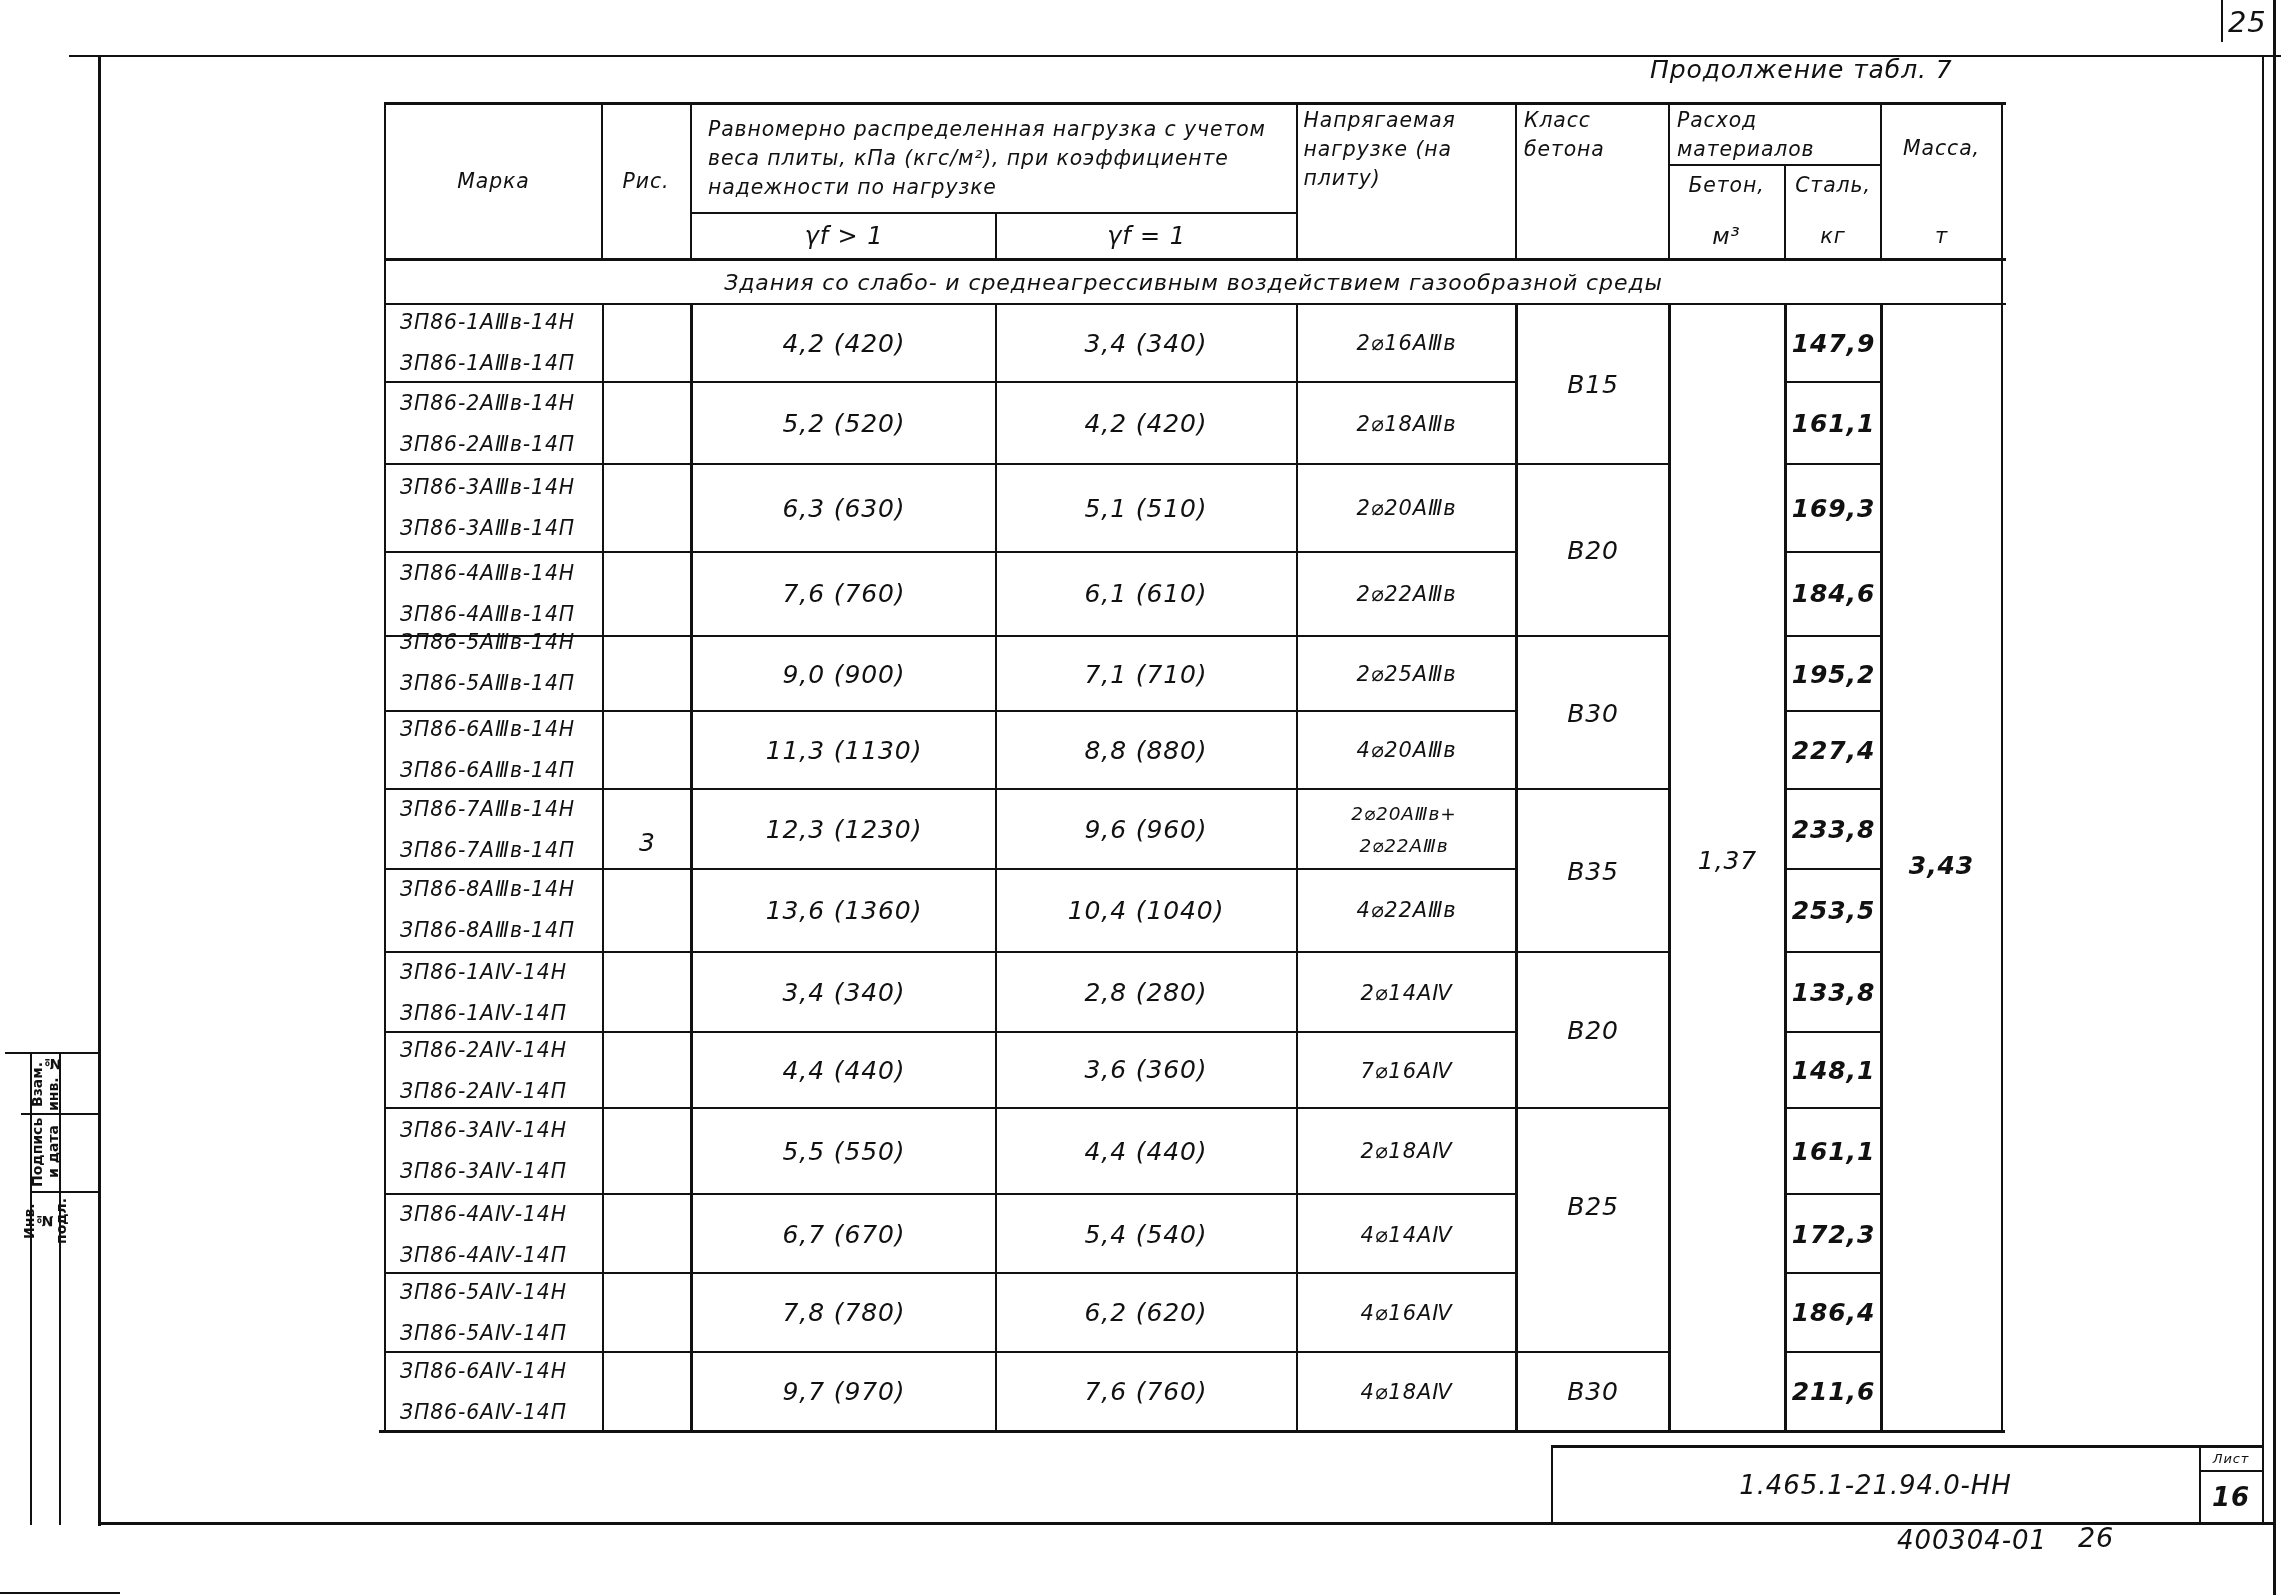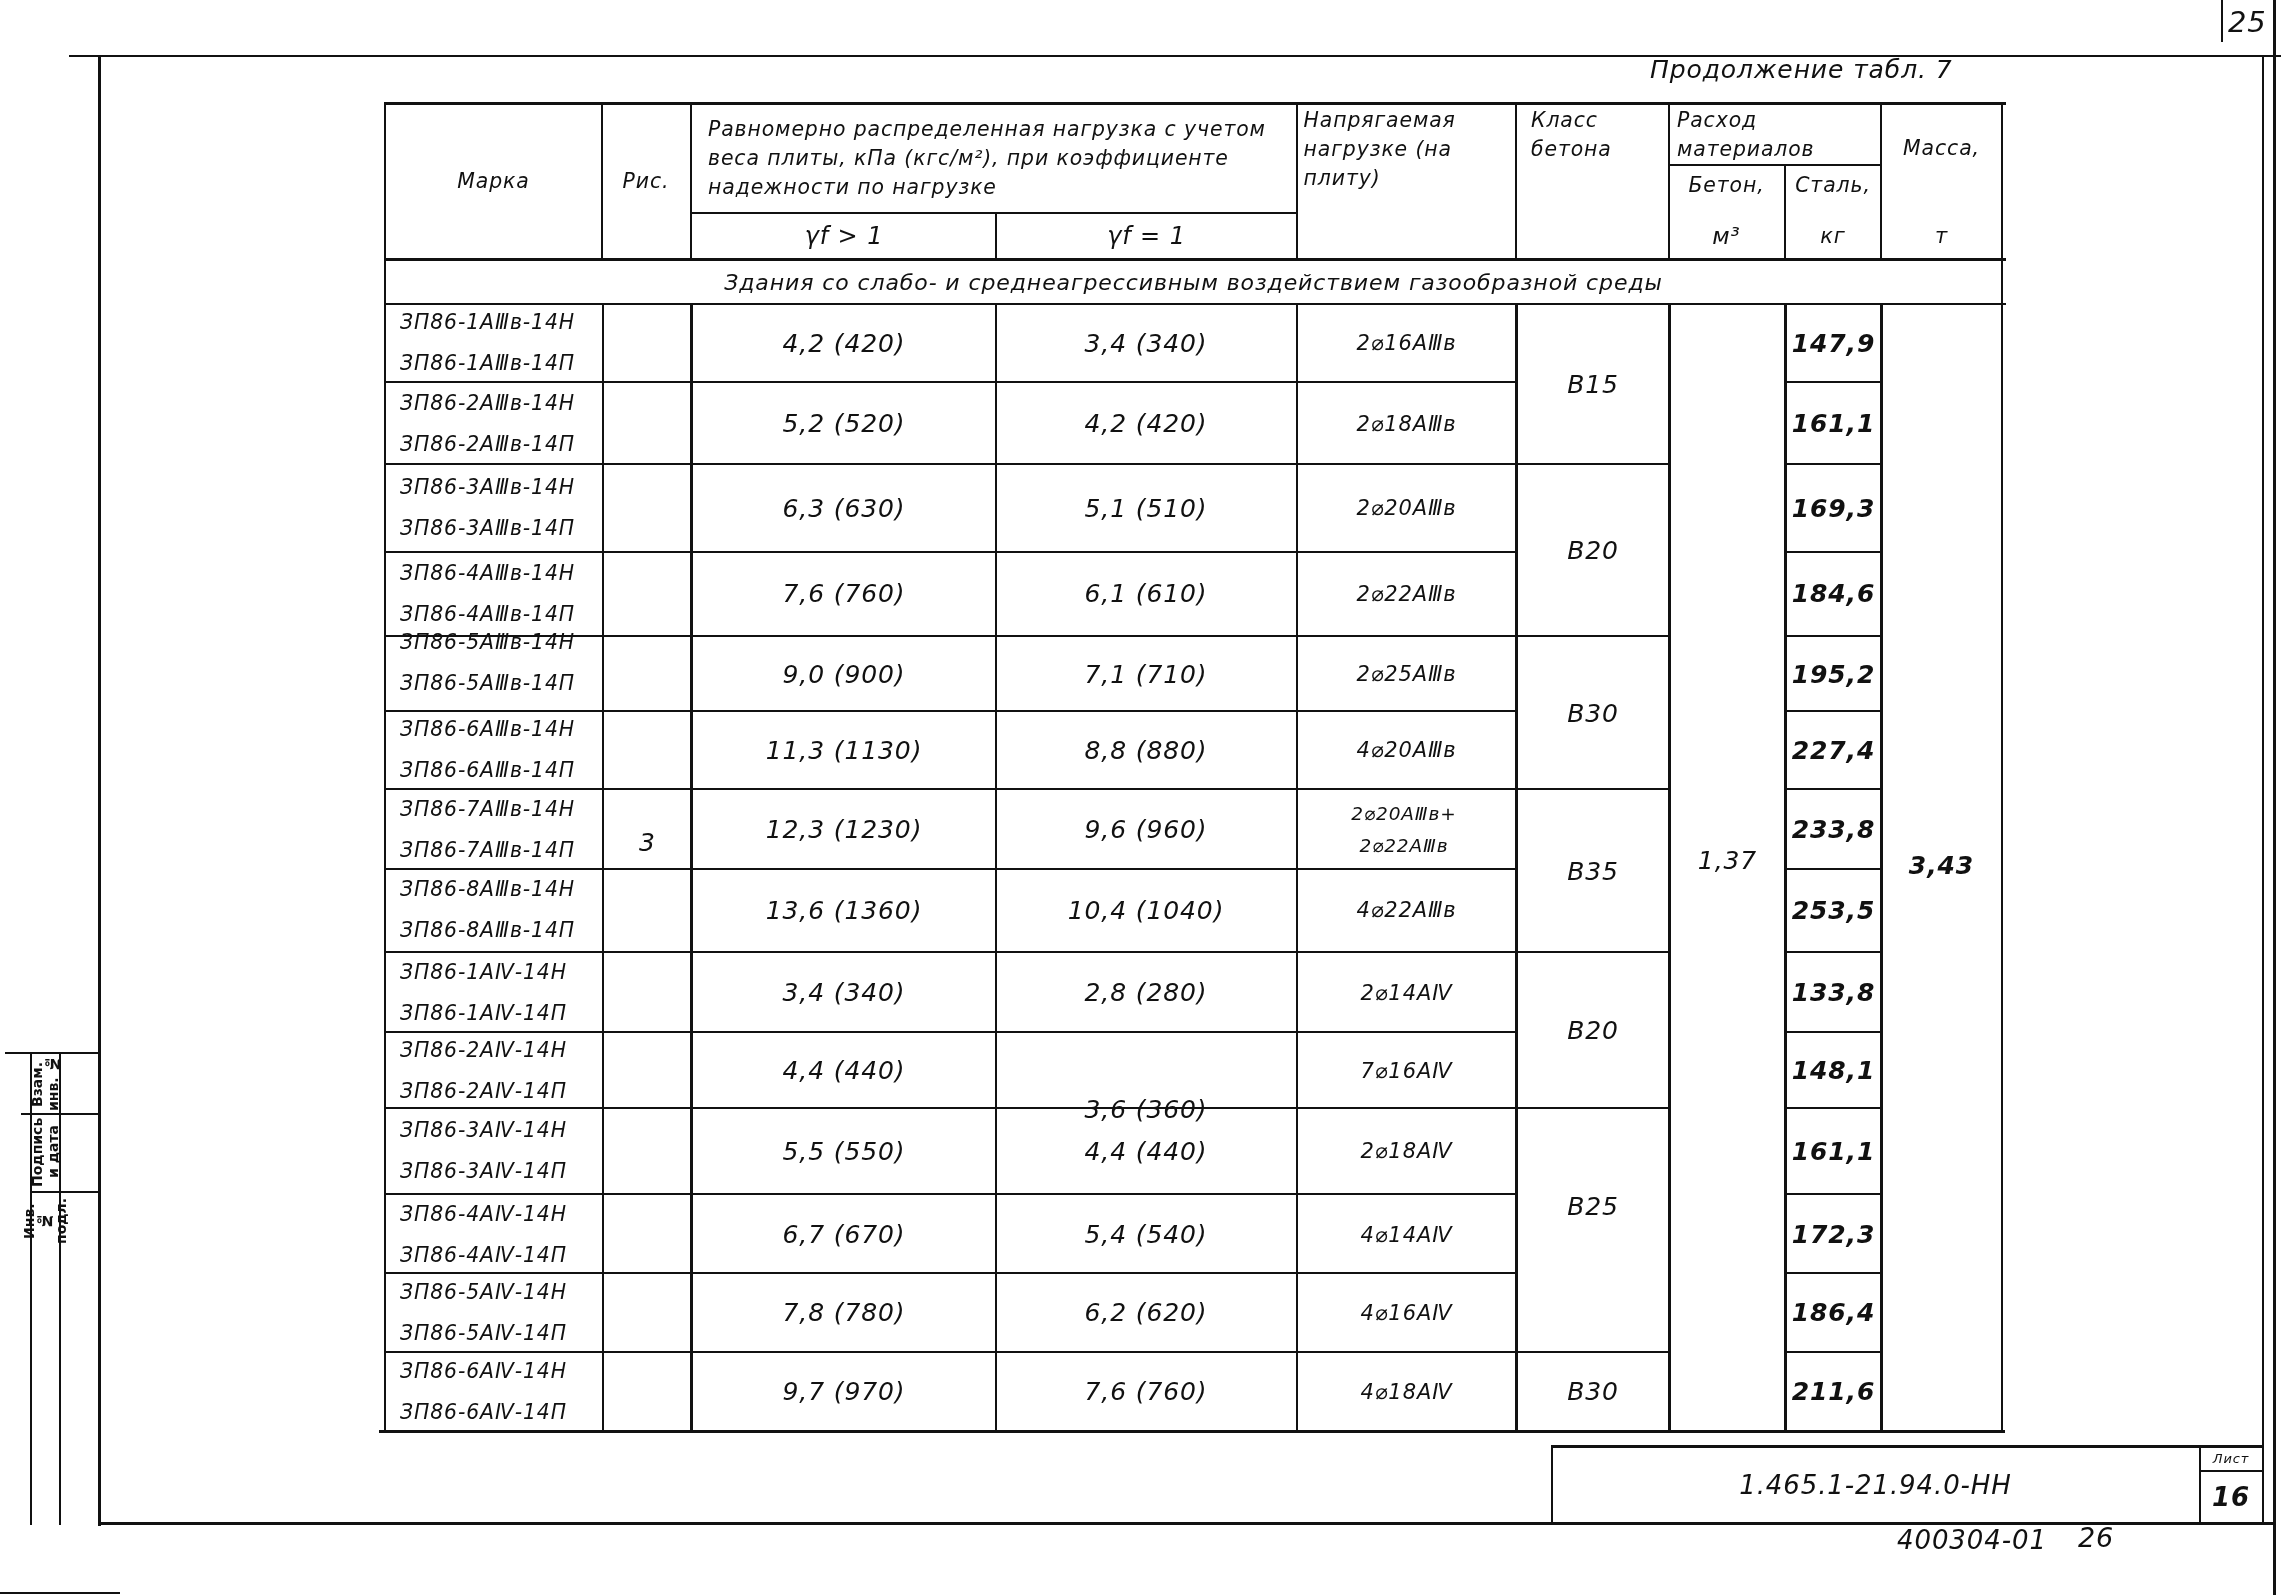--- a/index.html
+++ b/index.html
@@ -70,21 +70,21 @@
   <div class="vl" style="left:1668px;top:304px;width:2.8px;height:1127px;"></div>
   <div class="vl" style="left:1784px;top:304px;width:2.8px;height:1127px;"></div>
   <div class="vl" style="left:1880px;top:304px;width:2.8px;height:1127px;"></div>
 
   <div class="cell hdr hand" style="left:386px;top:104px;width:215px;height:155px;">Марка</div>
   <div class="cell hdr hand" style="left:602px;top:104px;width:88px;height:155px;">Рис.</div>
   <div class="cell hdr hand" style="left:694px;top:104px;width:602px;height:108px;padding:4.6px 14px;justify-content:flex-start;text-align:left;">Равномерно распределенная нагрузка с учетом веса плиты, кПа (кгс/м²), при коэффициенте надежности по нагрузке</div>
   <div class="cell hand" style="left:693px;top:214px;width:302px;height:44px;font-size:24px;">γf &gt; 1</div>
   <div class="cell hand" style="left:997px;top:214px;width:299px;height:44px;font-size:24px;">γf = 1</div>
   <div class="cell hdr hand" style="left:1298px;top:106px;width:217px;height:93px;align-items:flex-start;justify-content:flex-start;text-align:left;padding-left:5.6px;">Напрягаемая нагрузке (на плиту)</div>
-  <div class="cell hdr hand" style="left:1518px;top:106px;width:150px;height:65px;align-items:flex-start;justify-content:flex-start;text-align:left;padding-left:13px;">Класс бетона</div>
+  <div class="cell hdr hand" style="left:1518px;top:106px;width:150px;height:65px;align-items:flex-start;justify-content:flex-start;text-align:left;padding-left:6px;">Класс бетона</div>
   <div class="cell hdr hand" style="left:1670px;top:106px;width:209px;height:58px;justify-content:flex-start;text-align:left;padding-left:7px;">Расход материалов</div>
   <div class="cell hdr hand" style="left:1670px;top:167px;width:113px;height:37px;">Бетон,</div>
   <div class="cell hand" style="left:1670px;top:213px;width:113px;height:45px;font-size:23px;">м³</div>
   <div class="cell hdr hand" style="left:1786px;top:167px;width:94px;height:37px;">Сталь,</div>
   <div class="cell hand" style="left:1786px;top:213px;width:94px;height:45px;font-size:21px;">кг</div>
   <div class="cell hdr hand" style="left:1882px;top:116px;width:119px;height:65px;">Масса,</div>
   <div class="cell hand" style="left:1882px;top:213px;width:119px;height:45px;font-size:21px;">т</div>
 
   <div class="cell hand" style="left:386px;top:261px;width:1615px;height:42px;font-size:22px;">Здания со слабо- и среднеагрессивным воздействием газообразной среды</div>
 
@@ -223,21 +223,21 @@
   </div>
   <div class="hl" style="left:386px;top:1031px;width:1129px;height:1.9px;"></div>
   <div class="hl" style="left:1787px;top:1031px;width:93px;height:1.9px;"></div>
 
   <div>
     <div class="cell mark hand" style="left:386px;top:1033px;width:215px;height:75px;justify-content:center;">
       <span>ЗП86-2АⅣ-14Н</span>
       <span>ЗП86-2АⅣ-14П</span>
     </div>
     <div class="cell data hand" style="left:693px;top:1033px;width:302px;height:75px;">4,4 (440)</div>
-    <div class="cell data hand" style="left:997px;top:1033px;width:298px;height:72px;margin-top:40px;">3,6 (360)</div>
+    <div class="cell data hand" style="left:997px;top:1033px;width:298px;height:72px;">3,6 (360)</div>
     <div class="cell data hand" style="left:1298px;top:1033px;width:217px;height:75px;font-size:21px;">7⌀16АⅣ</div>
     <div class="cell steel hand" style="left:1787px;top:1033px;width:93px;height:75px;">148,1</div>
   </div>
   <div class="hl" style="left:386px;top:1107px;width:1129px;height:1.9px;"></div>
   <div class="hl" style="left:1787px;top:1107px;width:93px;height:1.9px;"></div>
 
   <div>
     <div class="cell mark hand" style="left:386px;top:1109px;width:215px;height:84px;justify-content:center;">
       <span>ЗП86-3АⅣ-14Н</span>
       <span>ЗП86-3АⅣ-14П</span>

